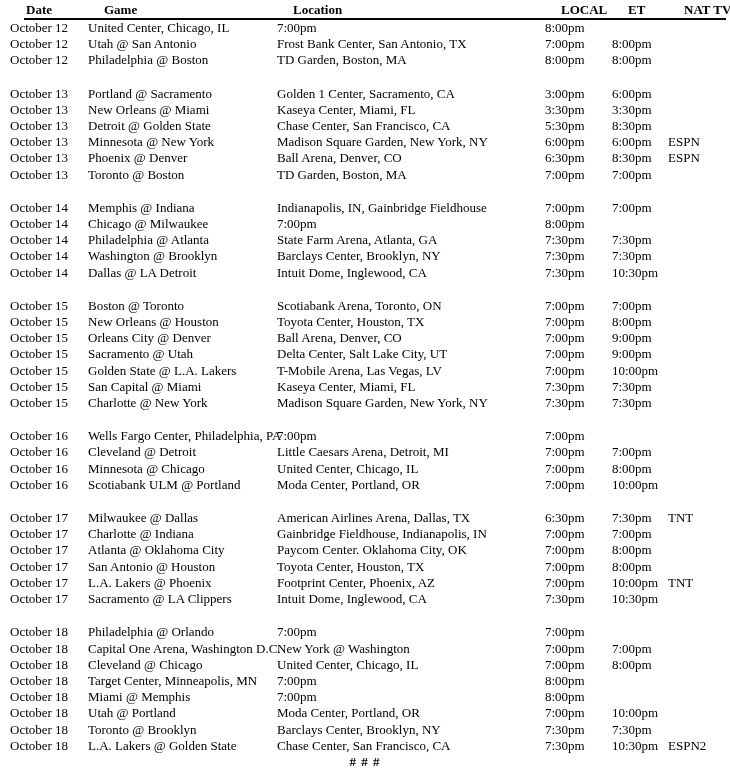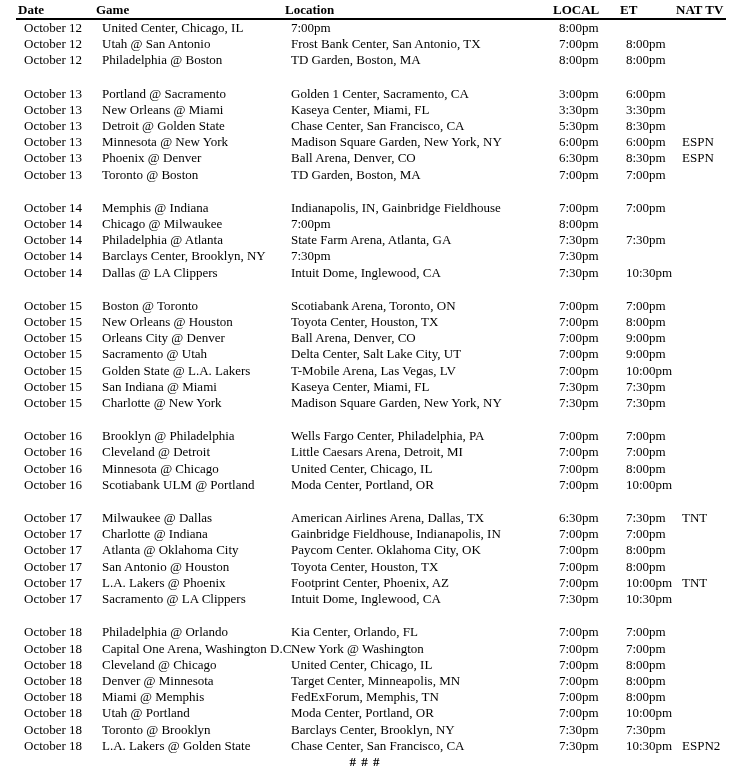--- a/index.html
+++ b/index.html
@@ -11,34 +11,34 @@
     font-family: "Liberation Serif", "DejaVu Serif", serif;
     font-size: 13px;
     box-sizing: border-box;
     padding-top: 2px;
     overflow: hidden;
     position: relative;
   }
   .header-row {
     display: grid;
     grid-template-columns: 78px 189px 268px 67px 56px 1fr;
-    margin-left: 16px;
+    margin-left: 24px;
     margin-right: 4px;
     padding-left: 2px;
     padding-bottom: 1px;
     line-height: 15px;
     font-weight: bold;
     border-bottom: 2px solid #000000;
     white-space: nowrap;
     font-family: Liberation Serif, serif;
   }
   .row {
     display: grid;
     grid-template-columns: 78px 189px 268px 67px 56px 1fr;
-    padding-left: 24px;
+    padding-left: 10px;
     line-height: 16.2px;
     white-space: nowrap;
   }
   .c { overflow: visible; }
   .group-gap { height: 17px; }
   .footer {
     text-align: center;
     font-weight: bold;
     line-height: 16px;
     letter-spacing: 1px;
@@ -148,28 +148,29 @@
       <div class="row">
         <span class="c">October 14</span>
         <span class="c">Philadelphia @ Atlanta</span>
         <span class="c">State Farm Arena, Atlanta, GA</span>
         <span class="c">7:30pm</span>
         <span class="c">7:30pm</span>
         <span class="c"></span>
       </div>
       <div class="row">
         <span class="c">October 14</span>
+        <span class="c">Washington @ Brooklyn</span>
         <span class="c">Barclays Center, Brooklyn, NY</span>
         <span class="c">7:30pm</span>
         <span class="c">7:30pm</span>
         <span class="c"></span>
       </div>
       <div class="row">
         <span class="c">October 14</span>
-        <span class="c">Dallas @ LA Clippers</span>
+        <span class="c">Dallas @ LA Detroit</span>
         <span class="c">Intuit Dome, Inglewood, CA</span>
         <span class="c">7:30pm</span>
         <span class="c">10:30pm</span>
         <span class="c"></span>
       </div>
       <div class="group-gap"></div>
       <div class="row">
         <span class="c">October 15</span>
         <span class="c">Boston @ Toronto</span>
         <span class="c">Scotiabank Arena, Toronto, ON</span>
@@ -204,38 +205,37 @@
       <div class="row">
         <span class="c">October 15</span>
         <span class="c">Golden State @ L.A. Lakers</span>
         <span class="c">T-Mobile Arena, Las Vegas, LV</span>
         <span class="c">7:00pm</span>
         <span class="c">10:00pm</span>
         <span class="c"></span>
       </div>
       <div class="row">
         <span class="c">October 15</span>
-        <span class="c">San Indiana @ Miami</span>
+        <span class="c">San Capital @ Miami</span>
         <span class="c">Kaseya Center, Miami, FL</span>
         <span class="c">7:30pm</span>
         <span class="c">7:30pm</span>
         <span class="c"></span>
       </div>
       <div class="row">
         <span class="c">October 15</span>
         <span class="c">Charlotte @ New York</span>
         <span class="c">Madison Square Garden, New York, NY</span>
         <span class="c">7:30pm</span>
         <span class="c">7:30pm</span>
         <span class="c"></span>
       </div>
       <div class="group-gap"></div>
       <div class="row">
         <span class="c">October 16</span>
-        <span class="c">Brooklyn @ Philadelphia</span>
         <span class="c">Wells Fargo Center, Philadelphia, PA</span>
         <span class="c">7:00pm</span>
         <span class="c">7:00pm</span>
         <span class="c"></span>
       </div>
       <div class="row">
         <span class="c">October 16</span>
         <span class="c">Cleveland @ Detroit</span>
         <span class="c">Little Caesars Arena, Detroit, MI</span>
         <span class="c">7:00pm</span>
@@ -304,21 +304,20 @@
         <span class="c">Sacramento @ LA Clippers</span>
         <span class="c">Intuit Dome, Inglewood, CA</span>
         <span class="c">7:30pm</span>
         <span class="c">10:30pm</span>
         <span class="c"></span>
       </div>
       <div class="group-gap"></div>
       <div class="row">
         <span class="c">October 18</span>
         <span class="c">Philadelphia @ Orlando</span>
-        <span class="c">Kia Center, Orlando, FL</span>
         <span class="c">7:00pm</span>
         <span class="c">7:00pm</span>
         <span class="c"></span>
       </div>
       <div class="row">
         <span class="c">October 18</span>
         <span class="c">Capital One Arena, Washington D.C.</span>
         <span class="c">New York @ Washington</span>
         <span class="c">7:00pm</span>
         <span class="c">7:00pm</span>
@@ -327,30 +326,28 @@
       <div class="row">
         <span class="c">October 18</span>
         <span class="c">Cleveland @ Chicago</span>
         <span class="c">United Center, Chicago, IL</span>
         <span class="c">7:00pm</span>
         <span class="c">8:00pm</span>
         <span class="c"></span>
       </div>
       <div class="row">
         <span class="c">October 18</span>
-        <span class="c">Denver @ Minnesota</span>
         <span class="c">Target Center, Minneapolis, MN</span>
         <span class="c">7:00pm</span>
         <span class="c">8:00pm</span>
         <span class="c"></span>
       </div>
       <div class="row">
         <span class="c">October 18</span>
         <span class="c">Miami @ Memphis</span>
-        <span class="c">FedExForum, Memphis, TN</span>
         <span class="c">7:00pm</span>
         <span class="c">8:00pm</span>
         <span class="c"></span>
       </div>
       <div class="row">
         <span class="c">October 18</span>
         <span class="c">Utah @ Portland</span>
         <span class="c">Moda Center, Portland, OR</span>
         <span class="c">7:00pm</span>
         <span class="c">10:00pm</span>

